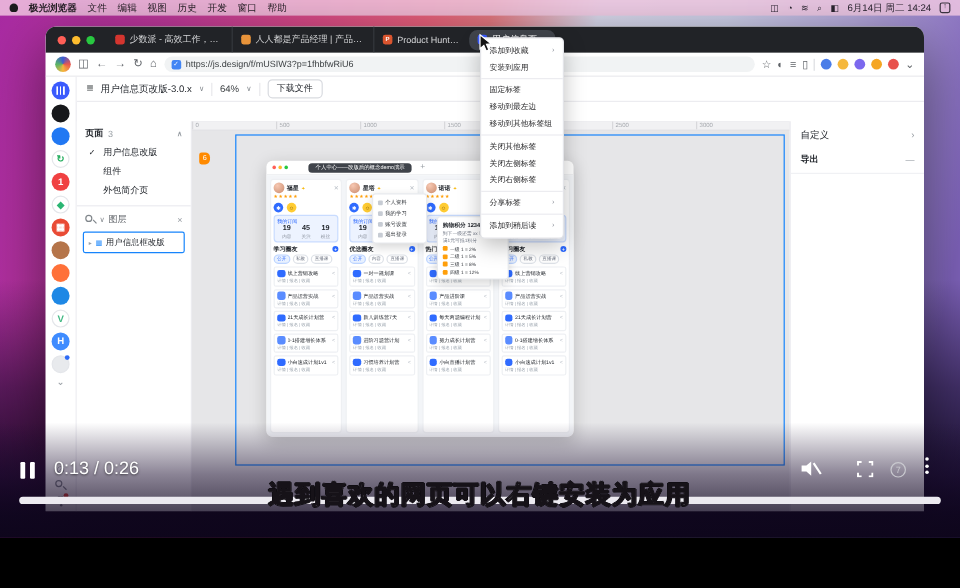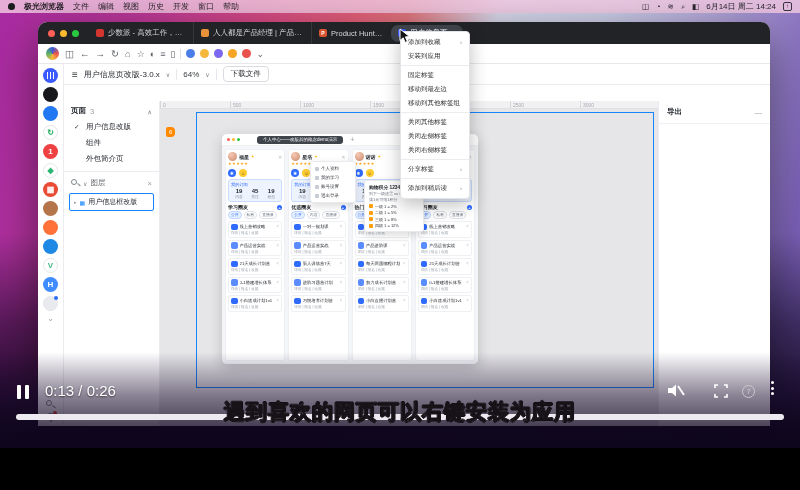--- a/index.html
+++ b/index.html
@@ -288,20 +288,24 @@
         </span>
       </div>
 
       <div class="toolbar">
         <span class="blogo"></span>
         <span class="nav-ic">◫</span>
         <span class="nav-ic">←</span>
         <span class="nav-ic">→</span>
         <span class="nav-ic">↻</span>
         <span class="nav-ic">⌂</span>
+        <span class="urlbar">
+          <span class="shield">✓</span>
+          <span class="url">https://js.design/f/mUSIW3?p=1fhbfwRiU6</span>
+        </span>
         <span class="tb-right">
           <span class="tb-ic">☆</span>
           <span class="tb-ic">◐</span>
           <span class="tb-ic">≡</span>
           <span class="tb-ic">▯</span>
           <span class="tb-sep"></span>
 
             <span class="ext" style="background: rgb(74, 125, 232);"></span>
 
             <span class="ext" style="background: rgb(245, 184, 61);"></span>
@@ -899,20 +903,24 @@
                         <i></i>
                         <span>四级 1 = 12%</span>
                       </div>
 
                   </div>
                 </div>
               </div>
             </div>
 
             <div class="rightpanel">
+              <div class="rp-head">
+                <span>自定义</span>
+                <span class="rp-gt">›</span>
+              </div>
               <div class="rp-exp">
                 <span>导出</span>
                 <span class="rp-minus">—</span>
               </div>
             </div>
           </div>
         </div>
       </div>
     </div>
 

